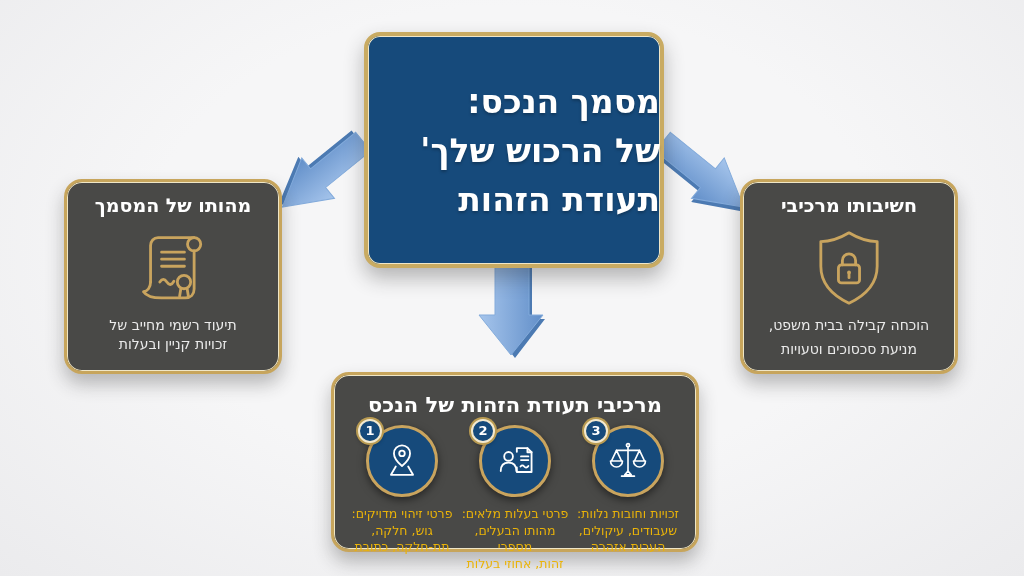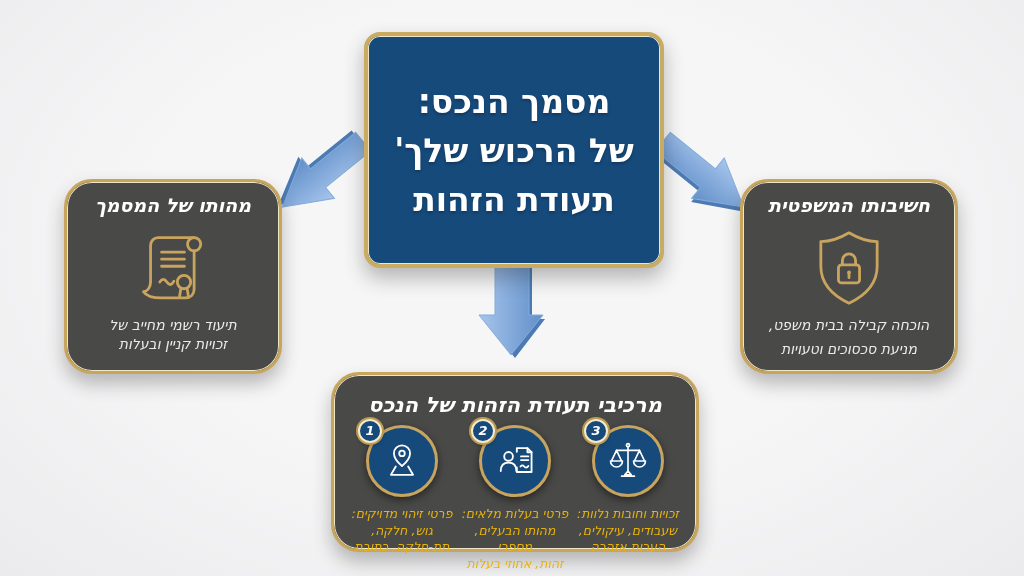--- a/index.html
+++ b/index.html
@@ -6,32 +6,32 @@
   body{font-family:"DejaVu Sans", sans-serif;}
   .stage{
     position:relative;width:1024px;height:576px;overflow:hidden;
     background:radial-gradient(ellipse at 50% 42%, #f6f6f7 50%, #ebebed 100%);
   }
   
   .panel{
     position:absolute;box-sizing:border-box;
     background:#494947;
     border:3px solid #c7a55c;
-    border-radius:28px;
+    border-radius:18px;
     box-shadow:0 10px 18px rgba(40,40,40,.30), inset 0 0 0 1px #efe6c6;
-    text-align:center;color:#fff;font-style:italic;
+    text-align:center;color:#fff;
   }
   
   .center-box{
     position:absolute;left:364px;top:32px;width:300px;height:236px;
     box-sizing:border-box;background:#164a7b;
     border:4px solid #c9ab62;border-radius:16px;
     box-shadow:0 10px 20px rgba(40,40,40,.32), inset 0 0 0 1px #f0e7c9;
     display:flex;flex-direction:column;justify-content:center;
-    text-align:center;z-index:2;
+    z-index:2;
   }
   .center-title-line{
     color:#fff;font-weight:bold;font-size:33px;line-height:49px;
     text-shadow:0 2px 3px rgba(0,0,0,.25);
   }
   
   .side-box{width:218px;height:195px;z-index:2;padding-top:12px;}
   .box-left{left:64px;top:179px;}
   .box-right{left:740px;top:179px;}
   .panel-title{font-weight:bold;font-size:19px;color:#ffffff;line-height:1.2;}
@@ -118,21 +118,21 @@
         <path d="M35 66 q4 -6 8 0 t8 -1"></path>
         <circle cx="62.5" cy="66" r="7.6"></circle>
         <path d="M59 73 L57.5 82 M66 73 L67.5 82"></path>
       </svg>
     </div>
     <div class="panel-body">תיעוד רשמי מחייב של</div>
     <div class="panel-body" style="margin-top:0">זכויות קניין ובעלות</div>
   </div>
 
   <div class="panel side-box box-right rtl">
-    <div class="panel-title">חשיבותו המשפטית</div>
+    <div class="panel-title">חשיבותו מרכיבי</div>
     <div class="panel-icon">
       <svg width="88" height="88" viewBox="0 0 100 100" fill="none" stroke="#c9a45e" stroke-width="3.2" stroke-linecap="round" stroke-linejoin="round">
         <path d="M50 10 C60 16 72 20 82 20 V48 C82 67 69 81 50 90 C31 81 18 67 18 48 V20 C28 20 40 16 50 10 Z"></path>
         <rect x="38" y="46.5" width="24" height="20.5" rx="3.5"></rect>
         <path d="M42.5 46.5 V41.5 a7.5 7.5 0 0 1 15 0 V46.5"></path>
         <circle cx="50" cy="55" r="2.2" fill="#c9a45e" stroke="none"></circle>
         <path d="M50 56.8 V61"></path>
       </svg>
     </div>
     <div class="panel-body">הוכחה קבילה בבית משפט,</div>

